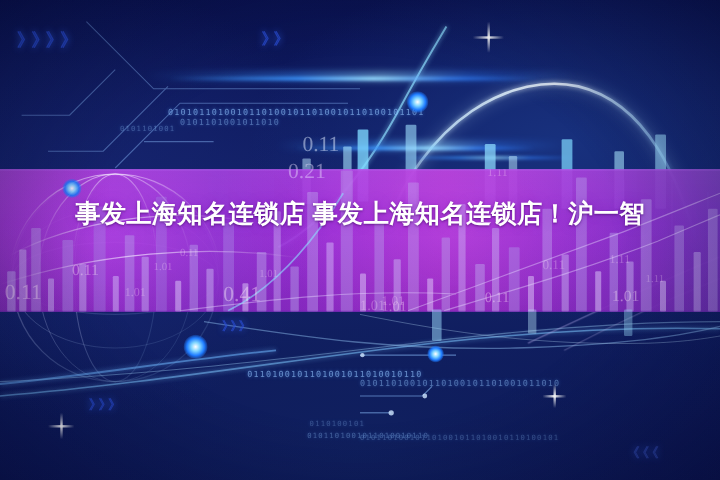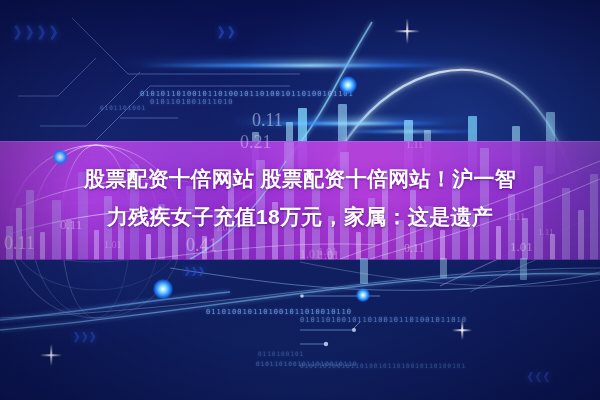--- a/index.html
+++ b/index.html
@@ -396,17 +396,16 @@
   <div class="glowdot" style="left:153px; top:279px; width:20px; height:20px;"></div>
   <div class="glowdot" style="left:356px; top:288px; width:14px; height:14px;"></div>
 
   <div class="spark-wrap" style="left:394px; top:18px; width:26px; height:26px;"></div>
   <div class="spark-wrap" style="left:40px; top:344px; width:22px; height:22px;"></div>
   <div class="spark-wrap" style="left:452px; top:320px; width:20px; height:20px;"></div>
 
   <div class="bg-vignette"></div>
 
   <div class="headline">
-    <span class="l1">股票配资十倍网站 股票配资十倍网站！沪一智</span>
-    <span class="l2">力残疾女子充值18万元，家属：这是遗产</span>
+    <span class="l1">事发上海知名连锁店 事发上海知名连锁店！沪一智</span>
   </div>
 
 </div>
 
 </body></html>

